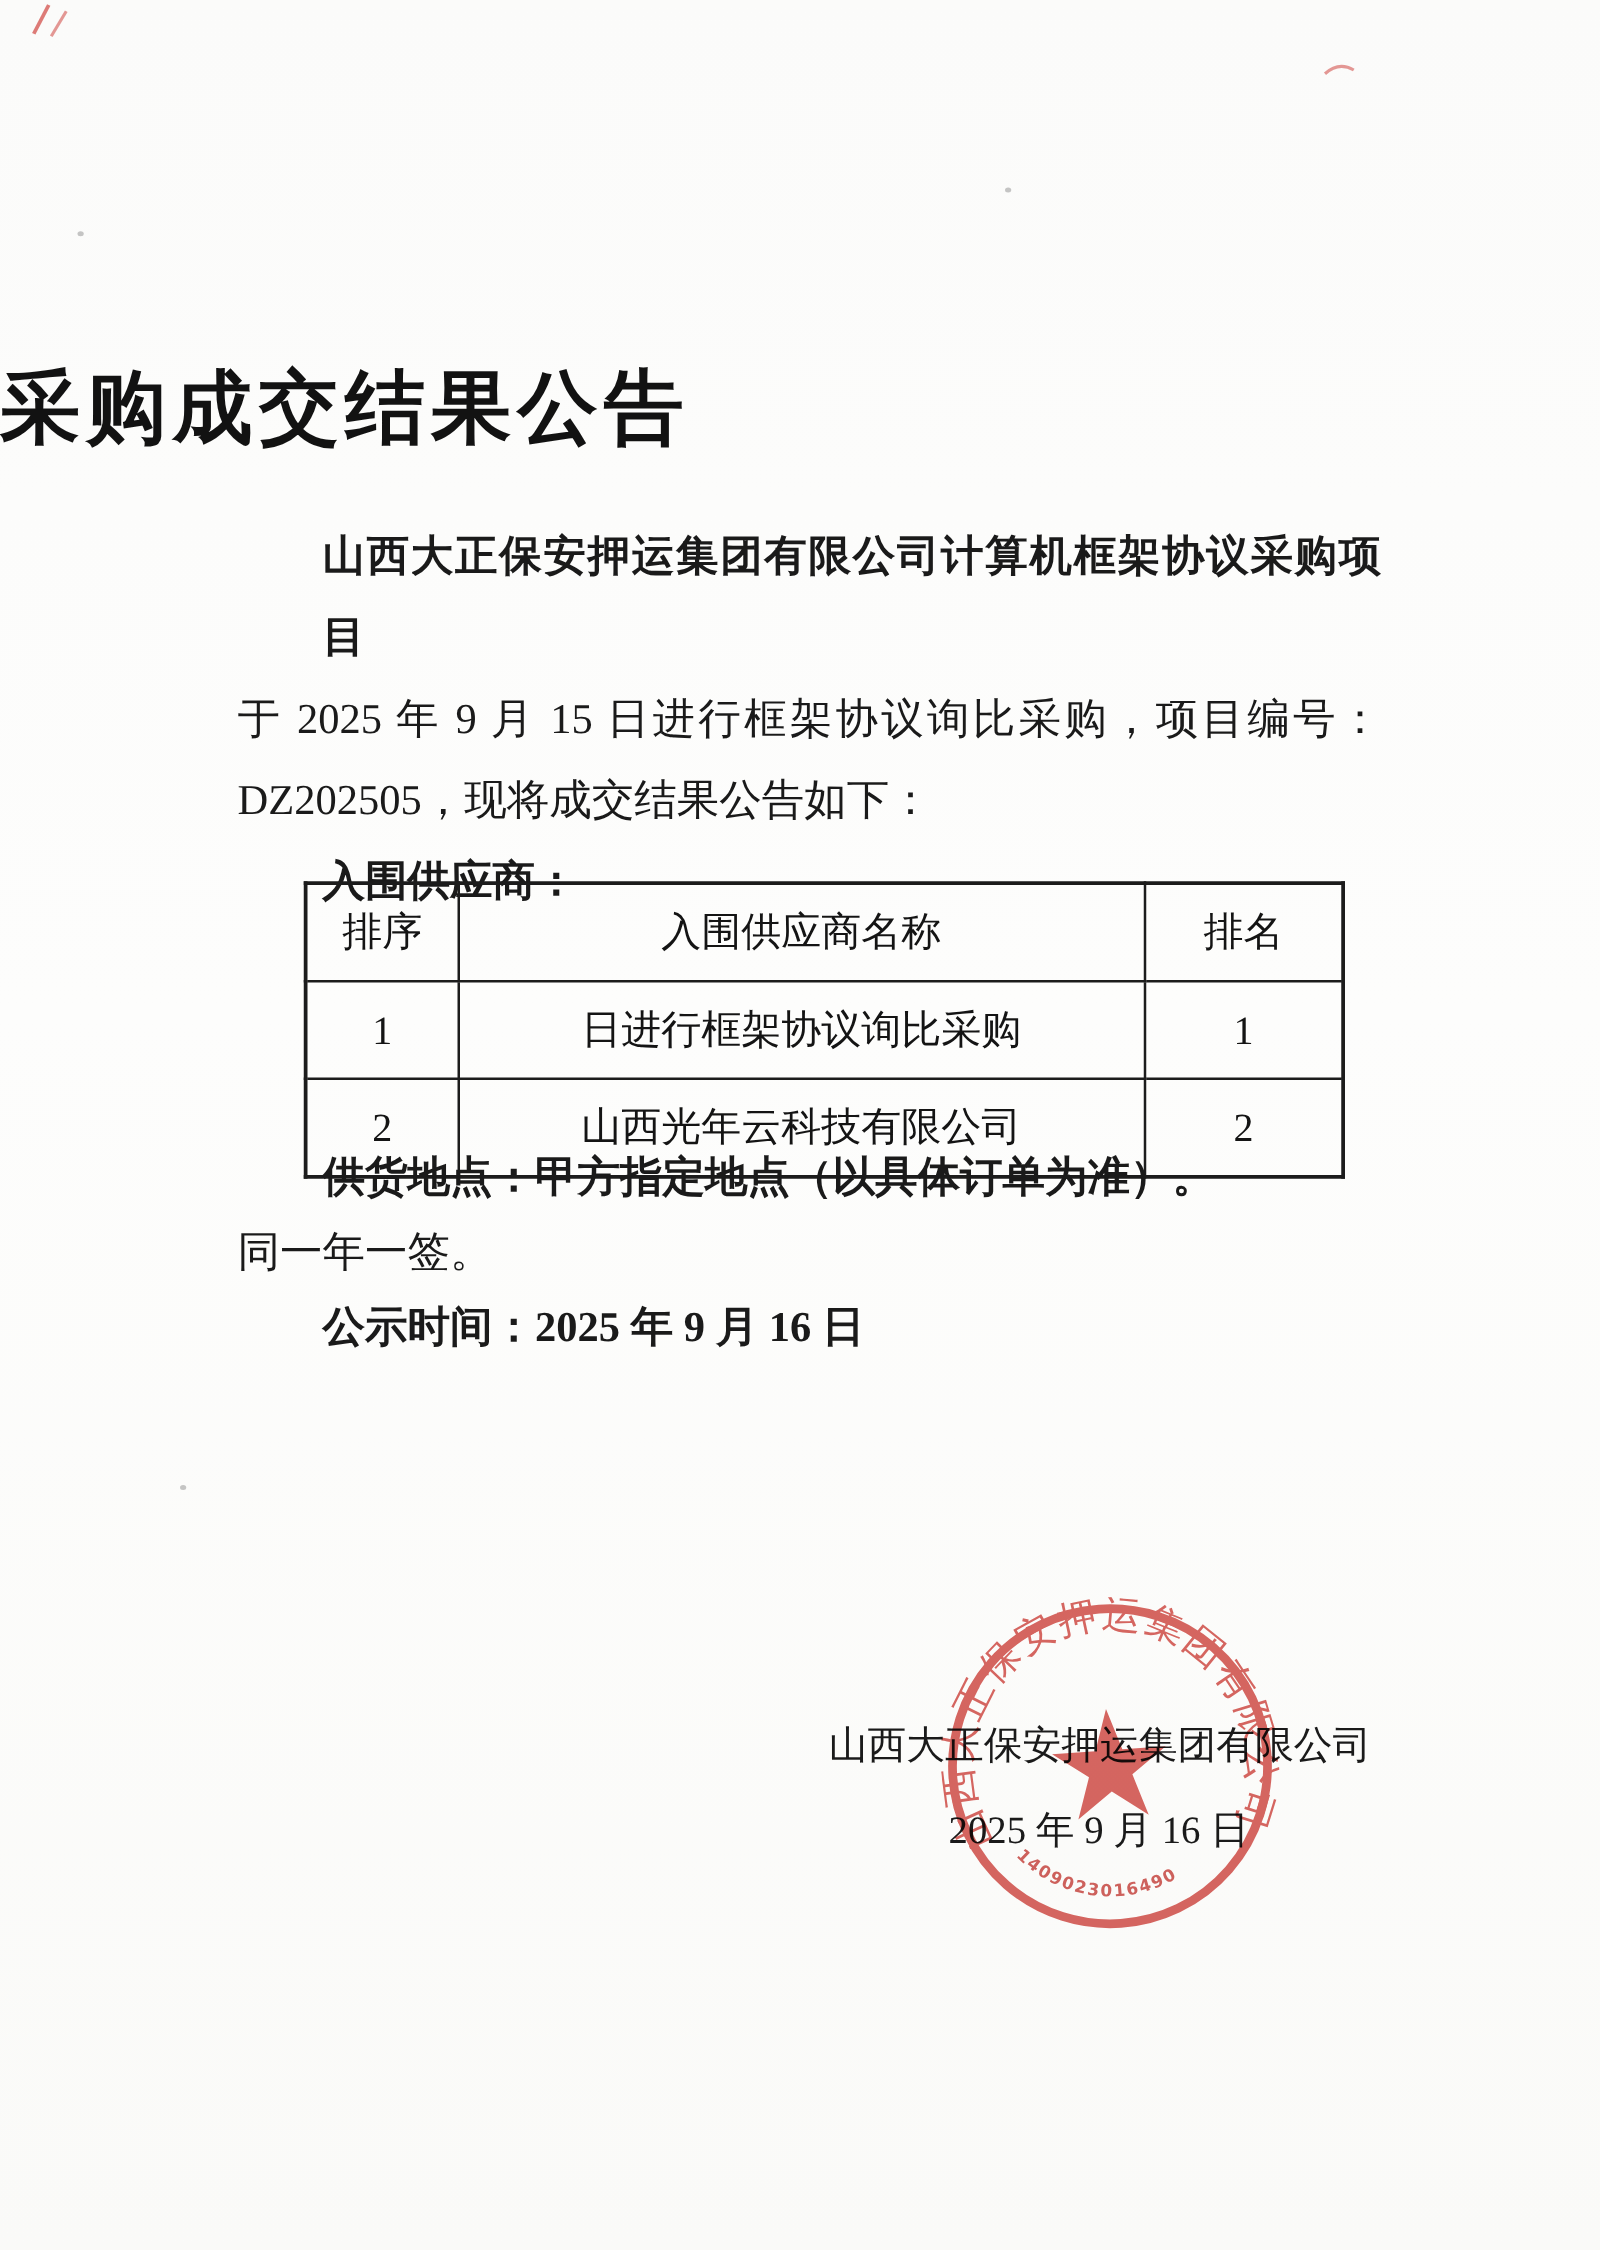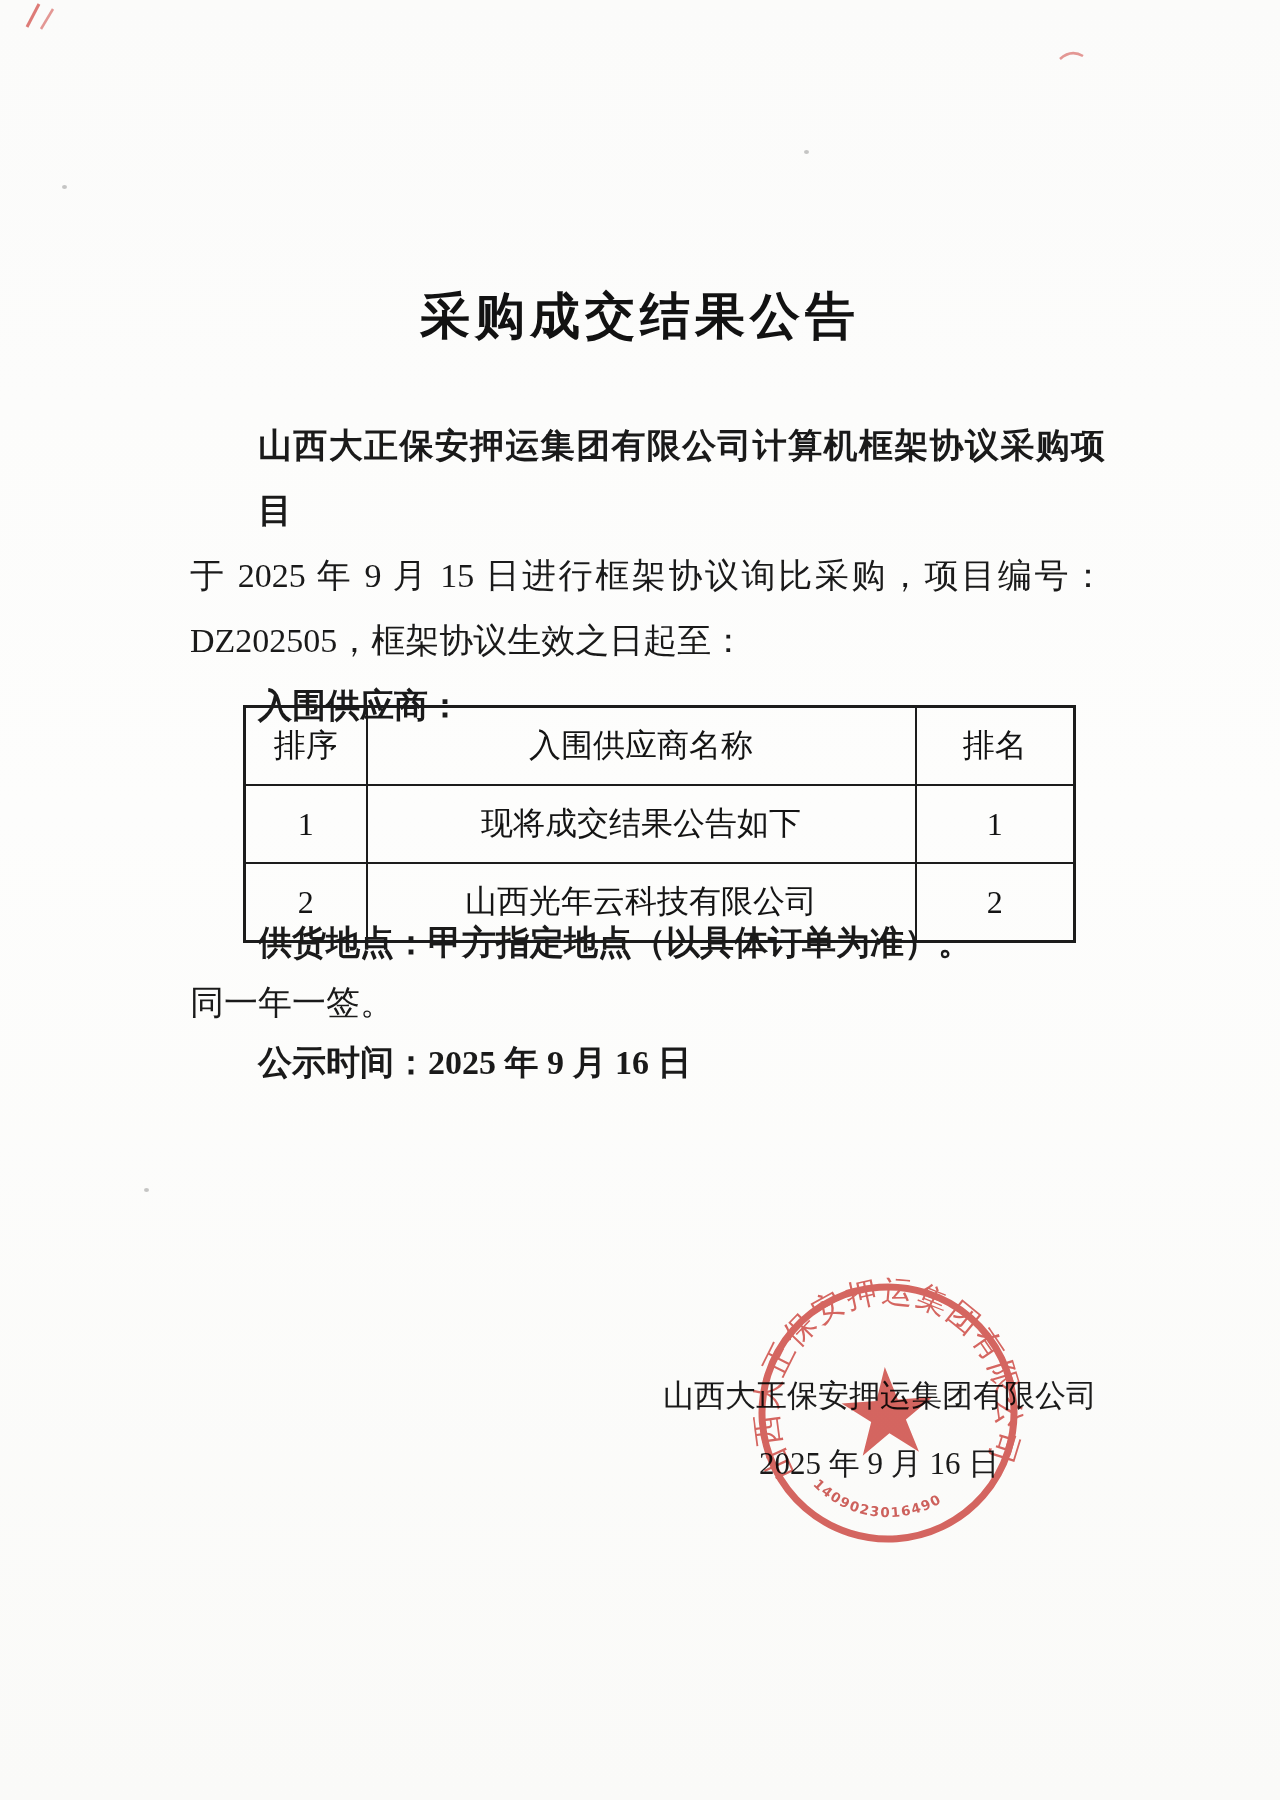--- a/index.html
+++ b/index.html
@@ -17,22 +17,22 @@
     color: #161616;
     font-family: "Liberation Serif", "DejaVu Serif", serif;
   }
 
   
   .doc-title {
     position: absolute;
     top: 283px;
     left: 0;
     width: 100%;
-    text-align: center;
-    font-size: 50px;
+    text-align: left;
+    font-size: 64px;
     font-weight: bold;
     letter-spacing: 5px;
     color: #121212;
   }
 
   
   .para1 {
     position: absolute;
     top: 413px;
     left: 190px;
@@ -134,39 +134,39 @@
   </svg>
   <div class="artifact dot dot-1"></div>
   <div class="artifact dot dot-2"></div>
   <div class="artifact dot dot-3"></div>
 
   <div class="doc-title">采购成交结果公告</div>
 
   <div class="para1">
     <div class="line line-fill indent">山西大正保安押运集团有限公司计算机框架协议采购项目</div>
     <div class="line line-fill">于 2025 年 9 月 15 日进行框架协议询比采购，项目编号：</div>
-    <div class="line">DZ202505，框架协议生效之日起至：</div>
+    <div class="line">DZ202505，现将成交结果公告如下：</div>
     <div class="line indent">入围供应商：</div>
   </div>
 
   <table class="suppliers-table">
     <colgroup>
       <col class="col-order">
       <col class="col-supplier">
       <col class="col-rank">
     </colgroup>
     <tbody>
       <tr>
         <th>排序</th>
         <th>入围供应商名称</th>
         <th>排名</th>
       </tr>
       <tr>
         <td>1</td>
-        <td>现将成交结果公告如下</td>
+        <td>日进行框架协议询比采购</td>
         <td>1</td>
       </tr>
       <tr>
         <td>2</td>
         <td>山西光年云科技有限公司</td>
         <td>2</td>
       </tr>
     </tbody>
   </table>
 

